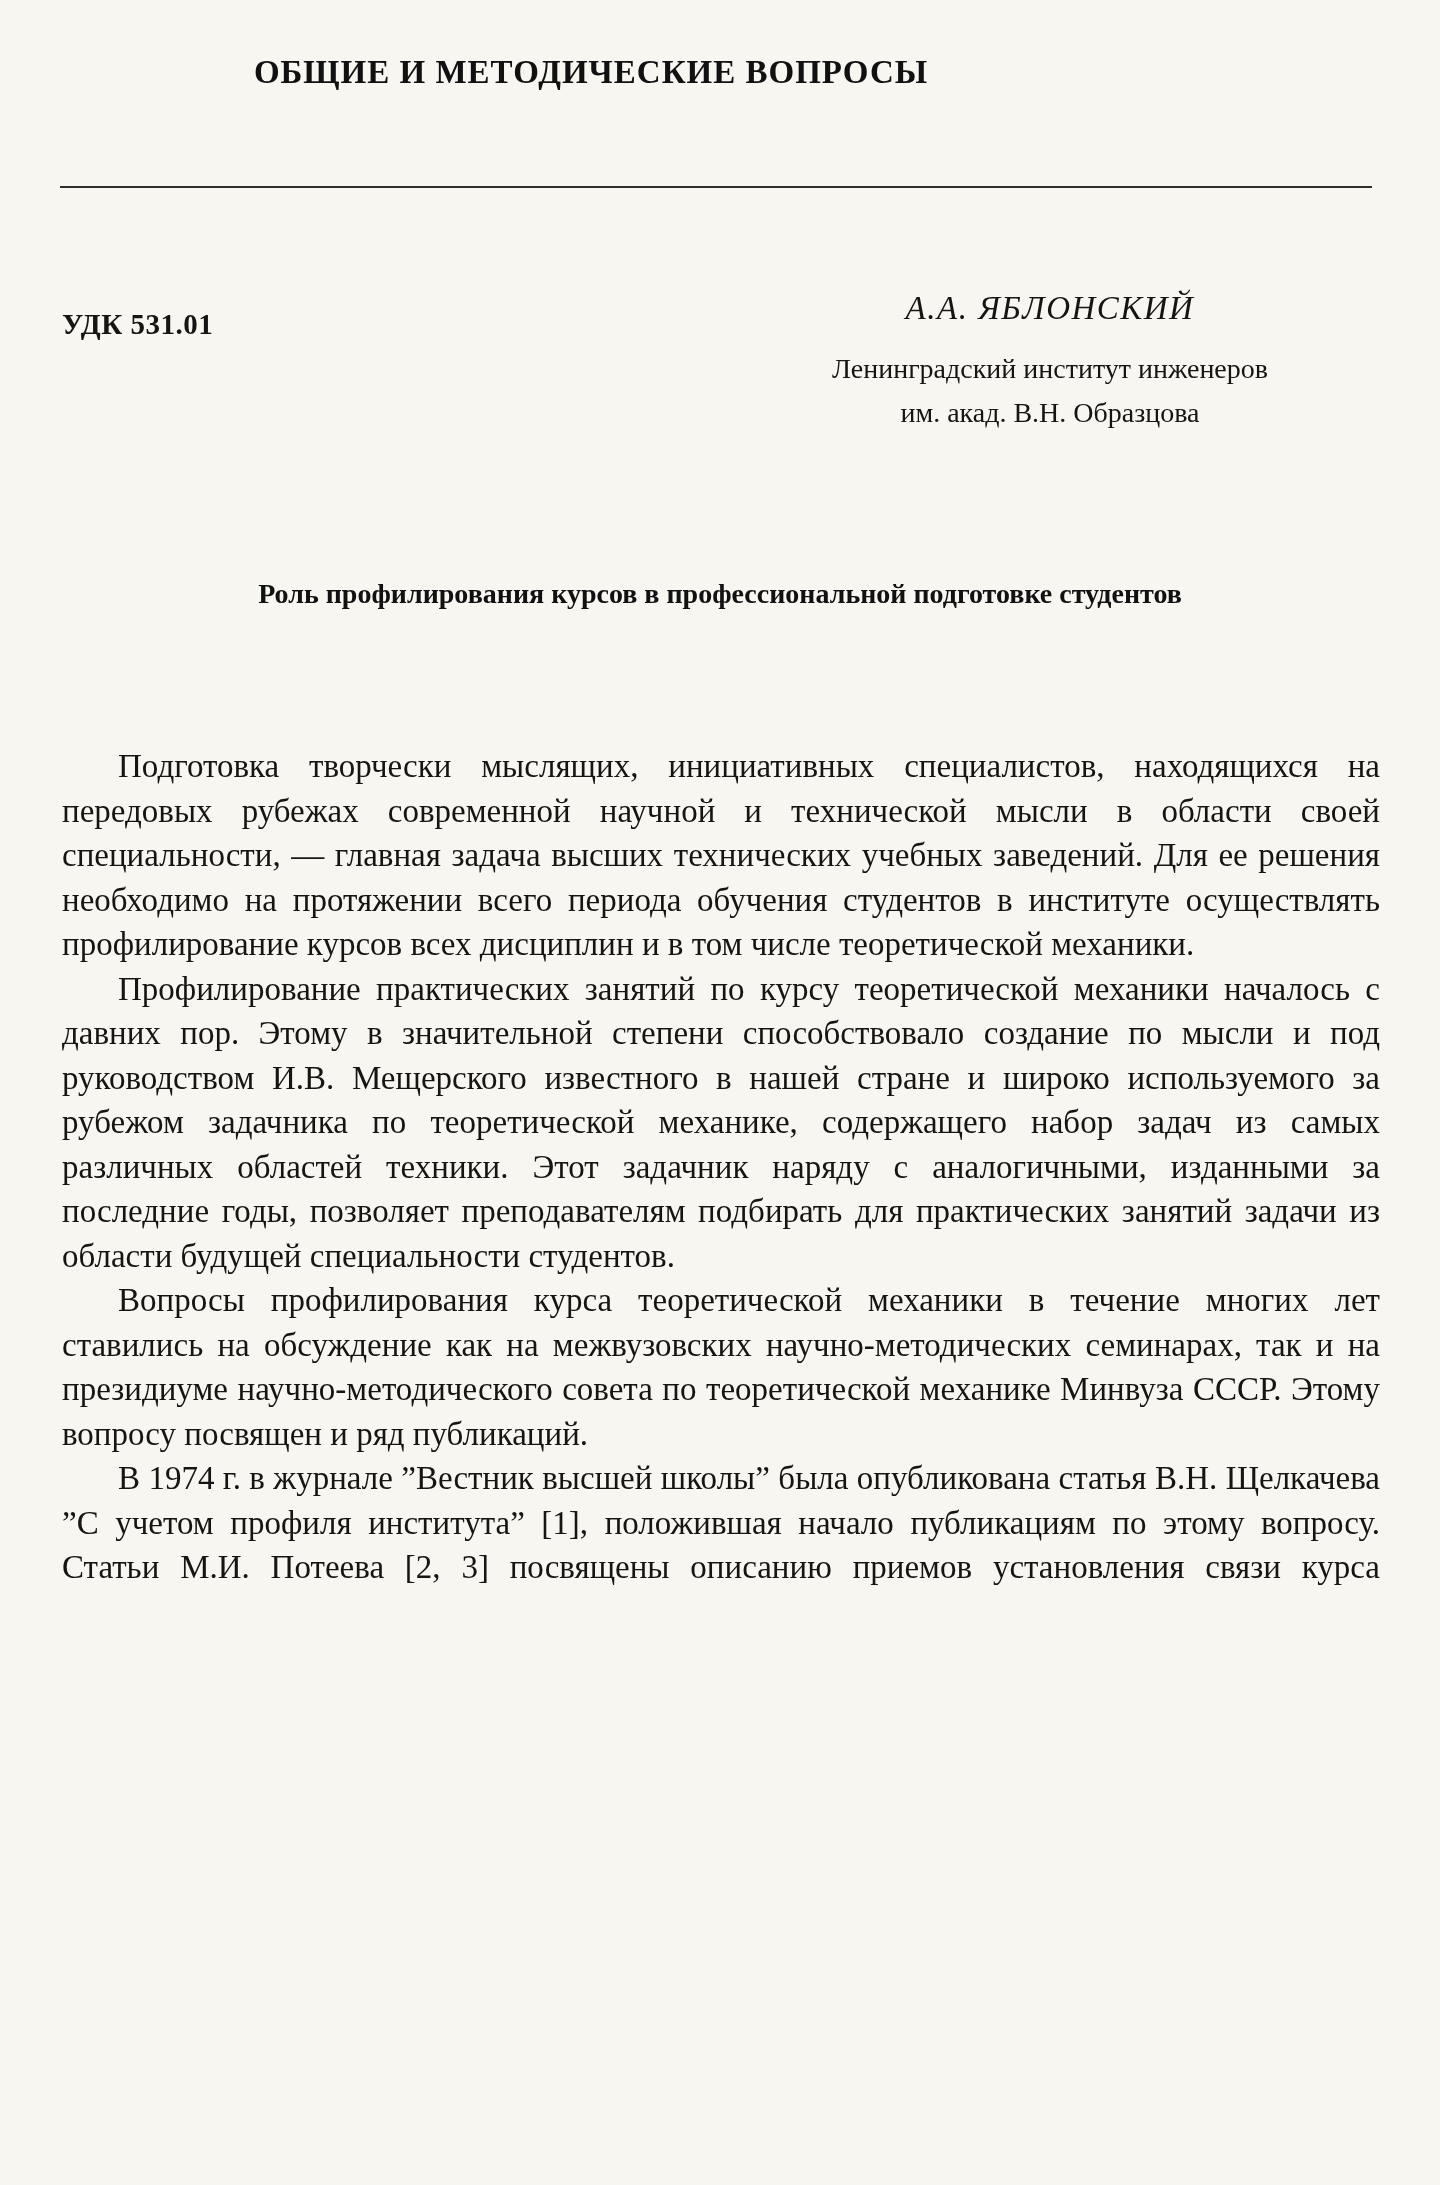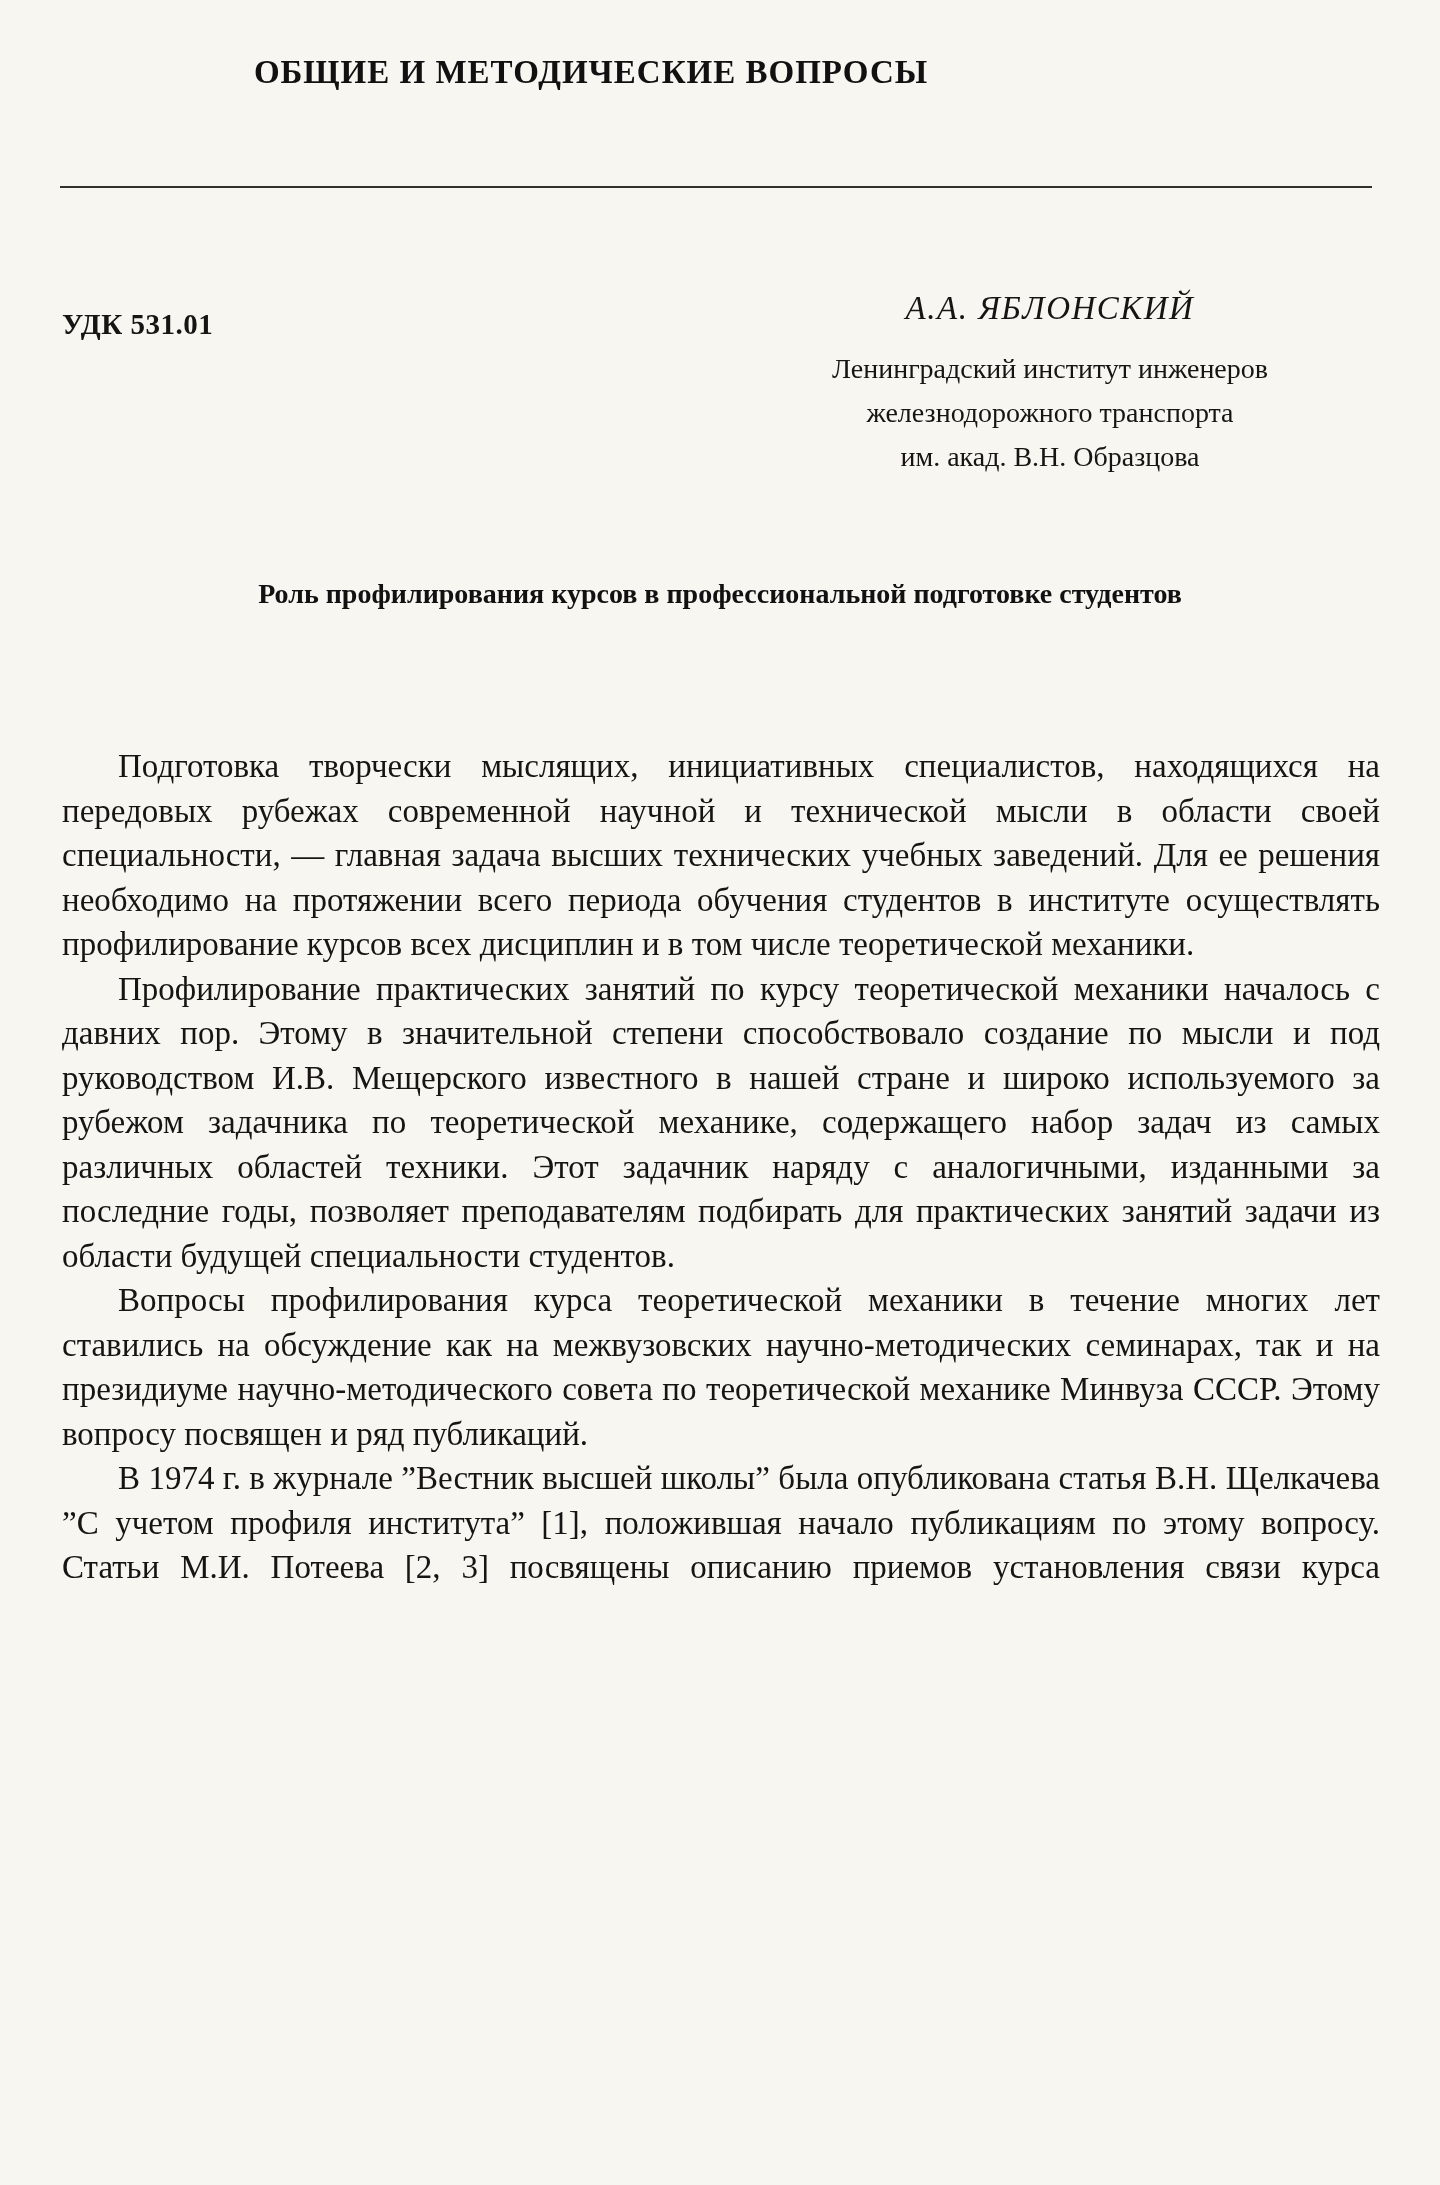--- a/index.html
+++ b/index.html
@@ -101,21 +101,20 @@
 
   <div class="section-header">ОБЩИЕ И МЕТОДИЧЕСКИЕ ВОПРОСЫ</div>
 
   <div class="rule"></div>
 
   <div class="udk">УДК 531.01</div>
 
   <div class="author-block">
     <div class="author-name">А.А. ЯБЛОНСКИЙ</div>
     <div class="affiliation-line">Ленинградский институт инженеров</div>
-    <div class="affiliation-line">железнодорожного транспорта</div>
     <div class="affiliation-line">им. акад. В.Н. Образцова</div>
   </div>
 
   <h1 class="article-title">Роль профилирования курсов в профессиональной подготовке студентов</h1>
 
   <div class="body-text" lang="ru">
     <p>Подготовка творчески мыслящих, инициативных специалистов, находящихся на передовых рубежах современной научной и технической мысли в области своей специальности, — главная задача высших технических учебных заведений. Для ее решения необходимо на протяжении всего периода обучения студентов в институте осуществлять профилирование курсов всех дисциплин и в том числе теоретической механики.</p>
     <p>Профилирование практических занятий по курсу теоретической механики началось с давних пор. Этому в значительной степени способствовало создание по мысли и под руководством И.В. Мещерского известного в нашей стране и широко используемого за рубежом задачника по теоретической механике, содержащего набор задач из самых различных областей техники. Этот задачник наряду с аналогичными, изданными за последние годы, позволяет преподавателям подбирать для практических занятий задачи из области будущей специальности студентов.</p>
     <p>Вопросы профилирования курса теоретической механики в течение многих лет ставились на обсуждение как на межвузовских научно-методических семинарах, так и на президиуме научно-методического совета по теоретической механике Минвуза СССР. Этому вопросу посвящен и ряд публикаций.</p>
     <p>В 1974 г. в журнале ”Вестник высшей школы” была опубликована статья В.Н. Щелкачева ”С учетом профиля института” [1], положившая начало публикациям по этому вопросу. Статьи М.И. Потеева [2, 3] посвящены описанию приемов установления связи курса теоретической механики со специальной подготовкой студентов. В статье Л.Г. Наумовой [4] излагаются возможности профилирования курса лекций по теорети-</p>

